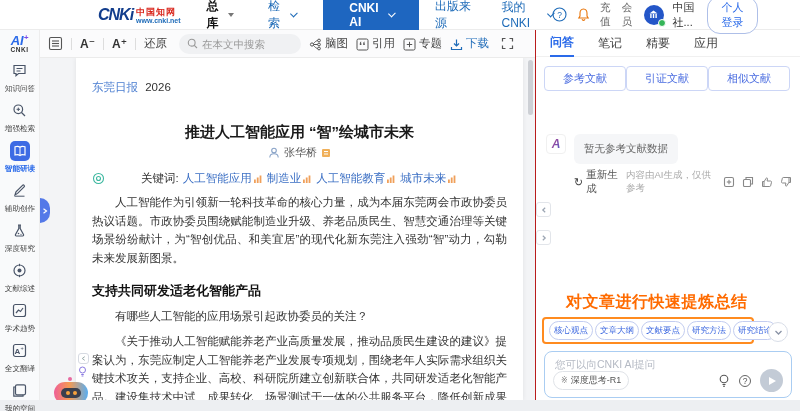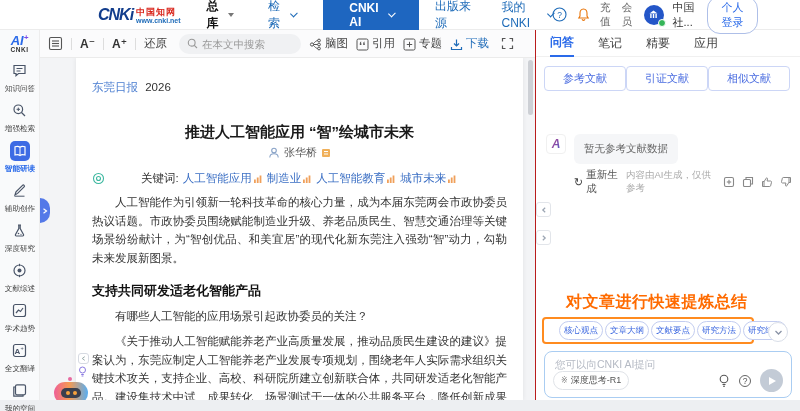--- a/index.html
+++ b/index.html
@@ -93,21 +93,21 @@
   .ai-avatar { width:20px; height:20px; border-radius:4px; background:#fff; border:1px solid #f0f0f0; display:flex; align-items:center; justify-content:center; font-size:12px; font-weight:bold; font-style:italic; background-image:linear-gradient(120deg,#e0336b,#2a6ae9); -webkit-background-clip:text; background-clip:text; color:transparent; flex:none; }
   .ai-bubble { background:#f5f6f8; border-radius:6px; padding:8px 10px; font-size:10.5px; color:#666; }
   .action-row { position:absolute; top:138px; left:38px; right:8px; display:flex; align-items:center; gap:5px; }
   .regen { display:flex; align-items:center; gap:3px; font-size:10.5px; color:#555; cursor:pointer; }
   .regen-glyph { font-size:11px; color:#444; }
   .disclaimer { font-size:9.5px; color:#aaa; }
   .act-icons { display:flex; align-items:center; gap:7px; margin-left:2px; }
   .act-icons span { cursor:pointer; }
   .edge-btn { position:absolute; left:0; width:15px; height:15px; background:#fff; border:1px solid #e2e5ea; border-radius:3px; display:flex; align-items:center; justify-content:center; cursor:pointer; }
   .promo-title { position:absolute; top:262px; left:30px; font-size:16px; font-weight:bold; color:#ff6b00; letter-spacing:0.5px; }
-  .pill-box { position:absolute; top:287px; left:6px; width:212px; height:27px; border:2px solid #ff8b1f; border-radius:4px; display:flex; align-items:center; gap:2px; padding:0 15px; background:#fff; }
+  .pill-box { position:absolute; top:287px; left:6px; width:212px; height:27px; border:2px solid #ff8b1f; border-radius:4px; display:flex; align-items:center; gap:2px; padding:0 5px; background:#fff; }
   .pill { font-size:8.5px; color:#3d68e0; border:1px solid #c3cdf0; border-radius:11px; padding:2.5px 4px; white-space:nowrap; cursor:pointer; background:#fff; }
   .pill-collapse { position:absolute; top:292px; right:12px; width:20px; height:20px; border:1px solid #d9dee8; border-radius:50%; display:flex; align-items:center; justify-content:center; cursor:pointer; background:#fff; }
   .chat-input { position:absolute; top:321px; left:8px; right:8px; height:47px; border:1px solid #aacdf2; border-radius:8px; background:#fff; }
   .chat-input textarea { position:absolute; top:6px; left:10px; right:10px; width:calc(100% - 20px); height:18px; border:none; outline:none; resize:none; font-size:10.5px; font-family:inherit; color:#444; }
   .chat-input textarea::placeholder { color:#b5bac4; }
   .chat-bottom { position:absolute; bottom:5px; left:8px; right:8px; display:flex; align-items:center; }
   .model-pill { display:flex; align-items:center; gap:3px; font-size:9px; color:#555; border:1px solid #e0e3e8; border-radius:11px; padding:2px 7px; cursor:pointer; }
   .model-glyph { font-size:8px; color:#888; }
   .chat-tools { margin-left:auto; display:flex; align-items:center; gap:9px; }
   .chat-tools span { cursor:pointer; }

